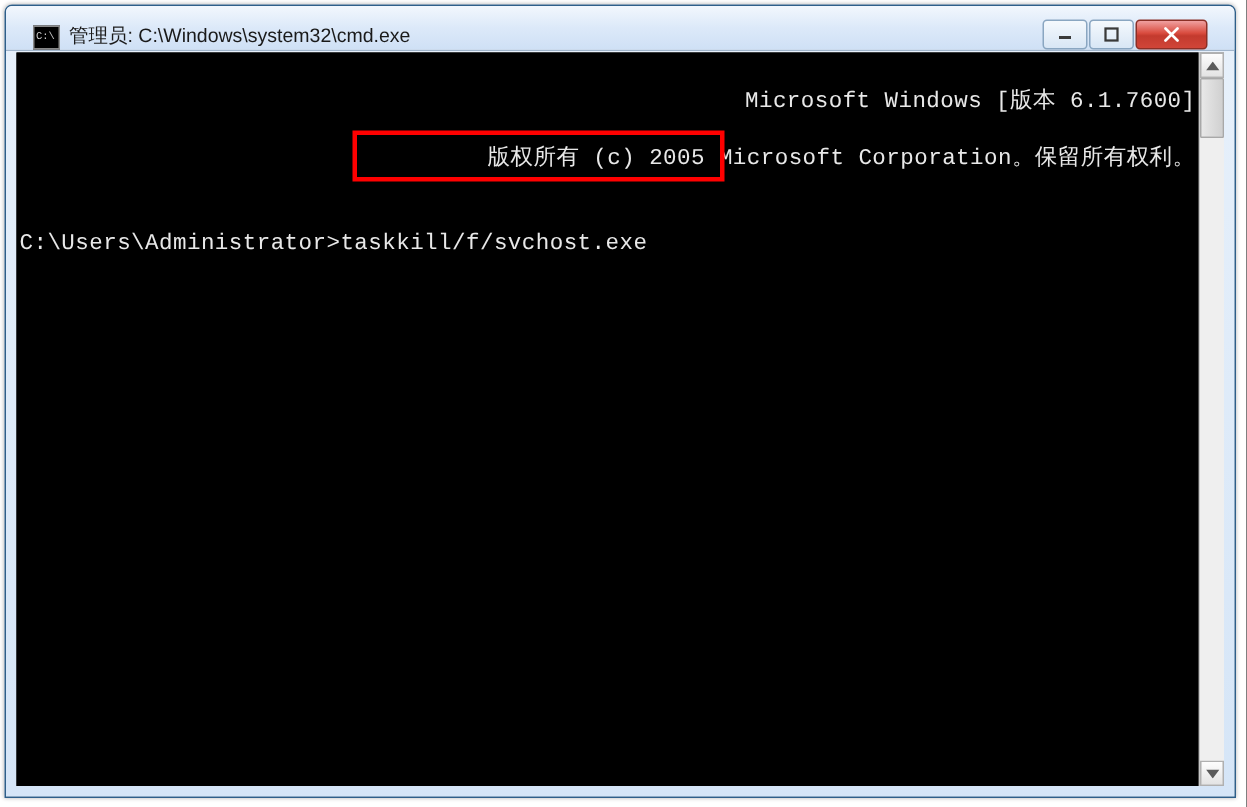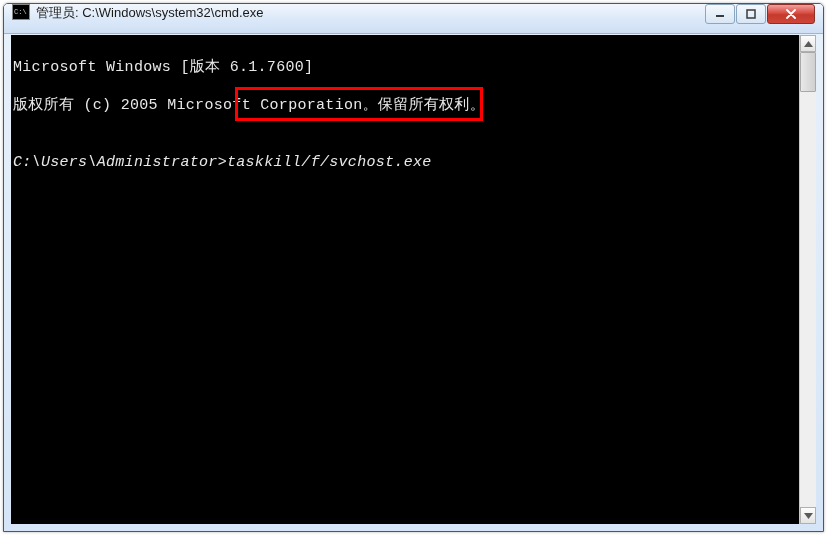--- a/index.html
+++ b/index.html
@@ -21,22 +21,22 @@
       width: 821px;
       height: 529px;
       border: 1px solid #2e5f8a;
       border-radius: 5px 5px 0 0;
       background: linear-gradient(to bottom, #e8f1fb 0%, #d5e5f7 100%);
       box-shadow: 0 0 3px rgba(0,0,0,0.3);
     }
     .titlebar {
       height: 30px;
       display: flex;
-      align-items: flex-start;
-      padding: 0 8px;
+      align-items: flex-end;
+      padding: 0 18px;
       background: linear-gradient(to bottom, #f2f7fd 0%, #dce9f9 50%, #cfe0f5 100%);
       border-bottom: 1px solid #a0b5cc;
       border-radius: 4px 4px 0 0;
     }
     .title-icon {
       width: 18px;
       height: 16px;
       background: #000;
       border: 1px solid #888;
       margin-right: 6px;
@@ -83,20 +83,21 @@
       display: block;
     }
     .client-area {
       position: absolute;
       left: 7px;
       top: 31px;
       right: 7px;
       bottom: 7px;
       background: #000;
       display: flex;
+      text-align: right;
     }
     .console {
       flex: 1;
       background: #000;
       color: #e8e8e8;
       font-family: "NSimSun", "SimSun", "Consolas", "Courier New", monospace;
       font-size: 15px;
       line-height: 19px;
       padding: 4px 2px;
       white-space: pre;
@@ -138,21 +139,20 @@
     .highlight-box {
       position: absolute;
       border: 3px solid #ff0000;
       pointer-events: none;
     }
     .console-line {
       display: block;
     }
     .prompt-line {
       display: flex;
-      font-style: italic;
     }
   </style>
 </head>
 <body>
 
 <div class="window">
   <div class="titlebar">
     <div class="title-icon"></div>
     <div class="title-text">管理员: C:\Windows\system32\cmd.exe</div>
     <div class="window-controls">

